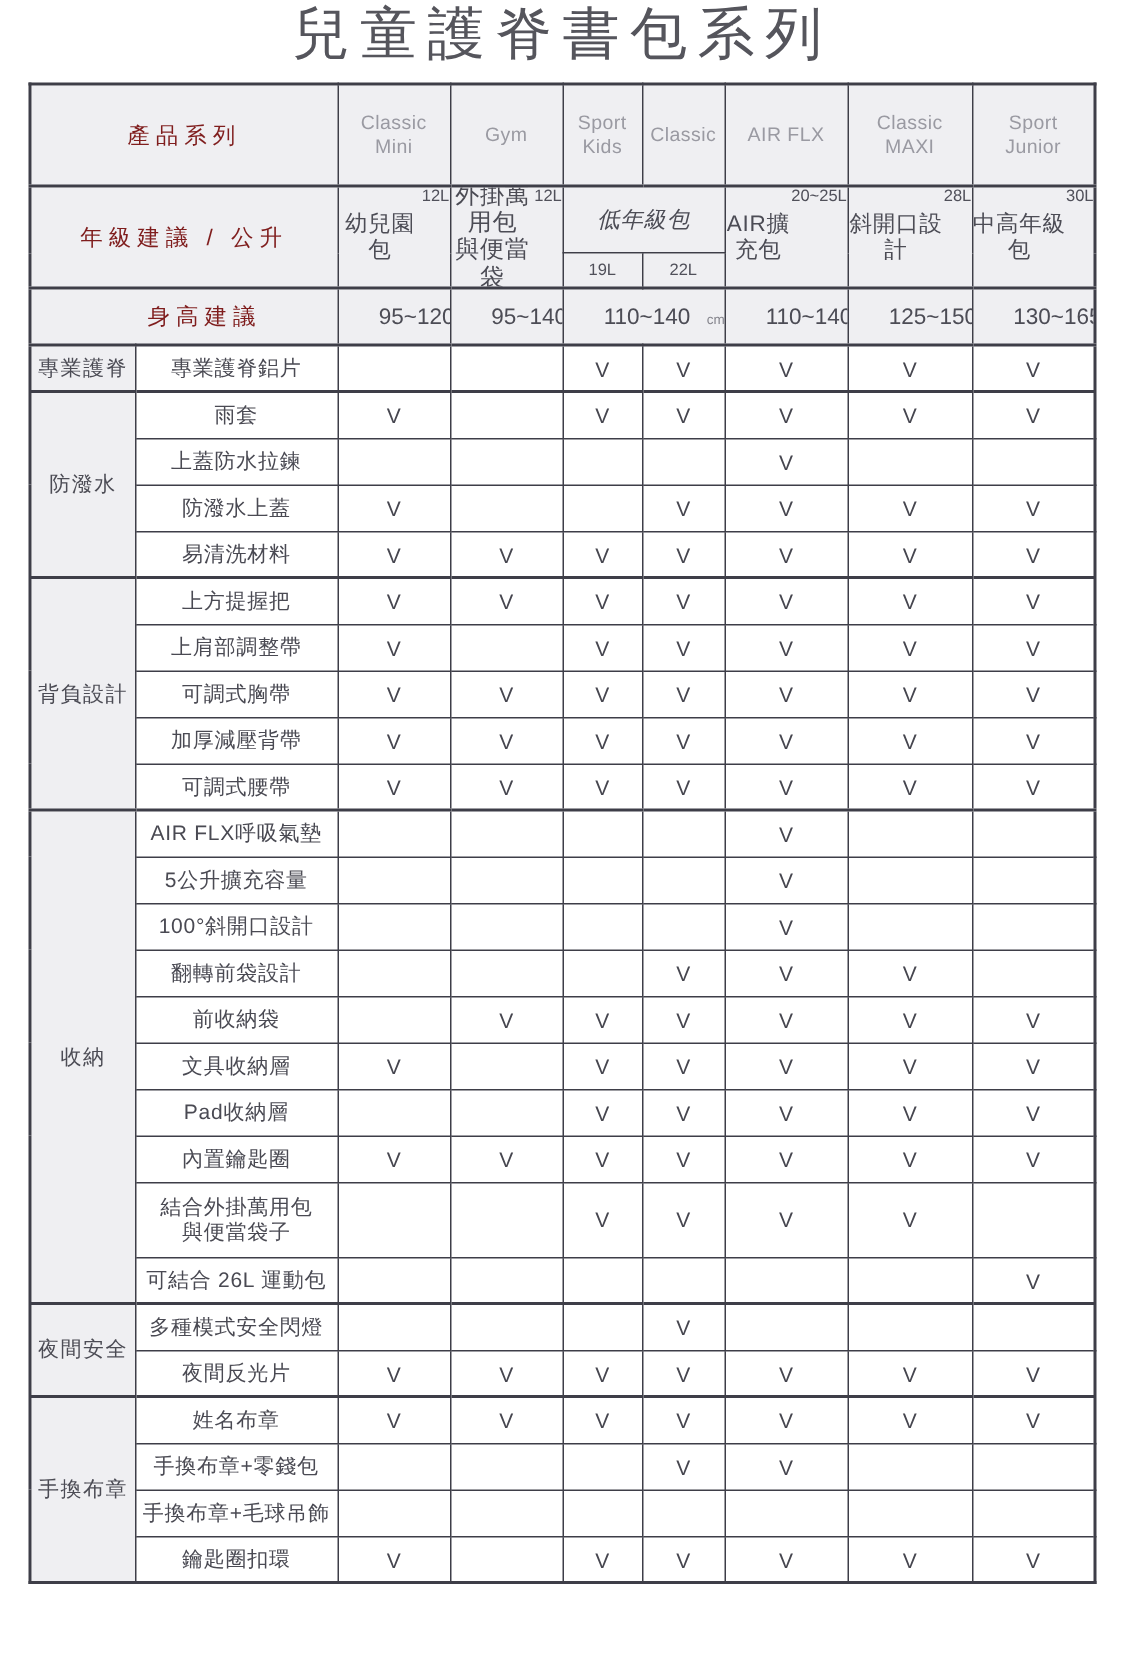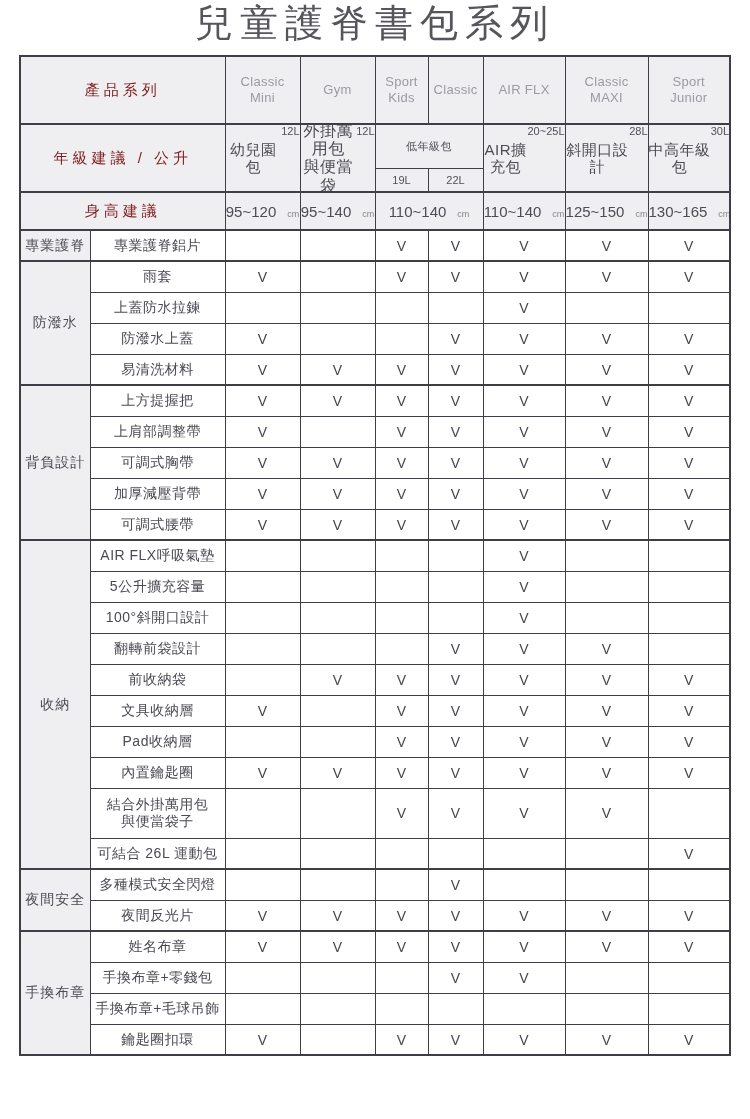--- a/index.html
+++ b/index.html
@@ -19,30 +19,30 @@
     border:2px solid #3e3e48;
   }
   .spec-table th,.spec-table td{
     border:1px solid #3e3e48;padding:0;text-align:center;vertical-align:middle;
     font-weight:normal;overflow:hidden;
   }
   thead th{background:#efeff2;}
   .hrow1 th{height:66px;border-bottom:2px solid #3e3e48;}
   .hrow2a th{height:43px;}
   .hrow2b th{height:22px;}
-  .hrow3 th{height:36px;border-top:2px solid #3e3e48;border-bottom:2px solid #3e3e48;}
+  .hrow3 th{height:36px;border-top:2px solid #3e3e48;border-bottom:2px solid #3e3e48;padding-left:27px;}
   .corner{font-size:15px;color:#7f1d1d;letter-spacing:4px;}
   .series{font-size:13px;color:#9a9aa2;line-height:1.25;letter-spacing:0.3px;}
   .bagcell{vertical-align:top;}
   .bagwrap{height:66px;display:flex;flex-direction:row;}
   .bagname{flex:1;display:flex;flex-direction:column;justify-content:center;
     font-size:15px;color:#4c4c55;letter-spacing:0.5px;line-height:1.15;}
   .bagname.small{font-size:16px;}
   .liter{height:21px;font-size:11px;color:#50505a;}
-  .lowgrade{font-size:11px;color:#4c4c55;letter-spacing:0.5px;}
+  .lowgrade{font-size:15px;color:#4c4c55;letter-spacing:0.5px;font-style:italic;}
   .liter-sub{font-size:11px;color:#50505a;}
   .hcell{font-size:15px;color:#4c4c55;}
   .hcell .unit{font-size:9px;color:#85858d;margin-left:11px;}
   tbody tr{height:31px;}
   tbody tr.tall{height:50px;}
   tbody tr.section-start td{border-top:2px solid #3e3e48;}
   .cat-cell{background:#efeff2;font-size:14px;color:#4c4c55;letter-spacing:1px;}
   .feature-cell{font-size:14px;color:#4a4a53;letter-spacing:0.5px;line-height:1.25;}
   .check-cell{font-size:14px;color:#46464f;}
 </style>

